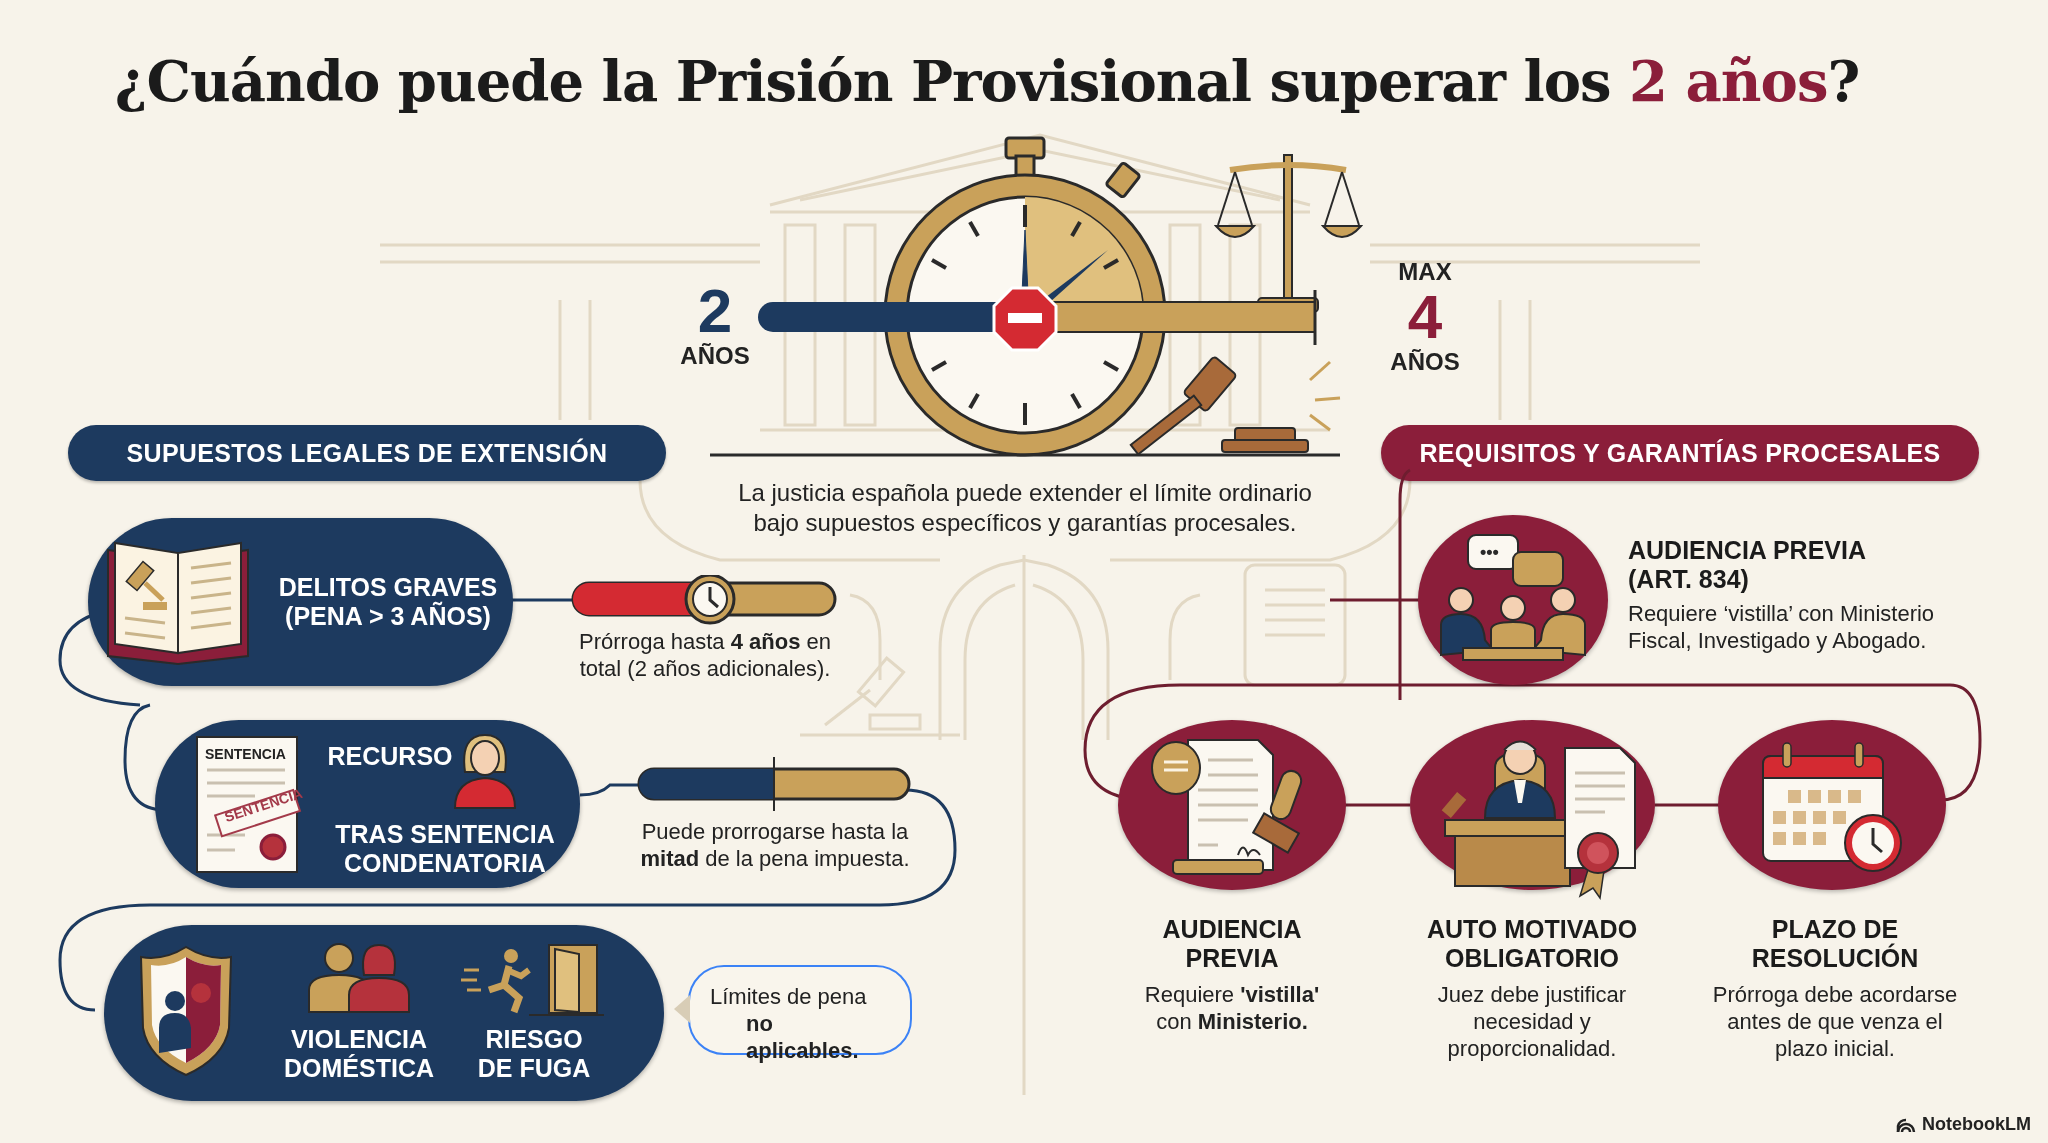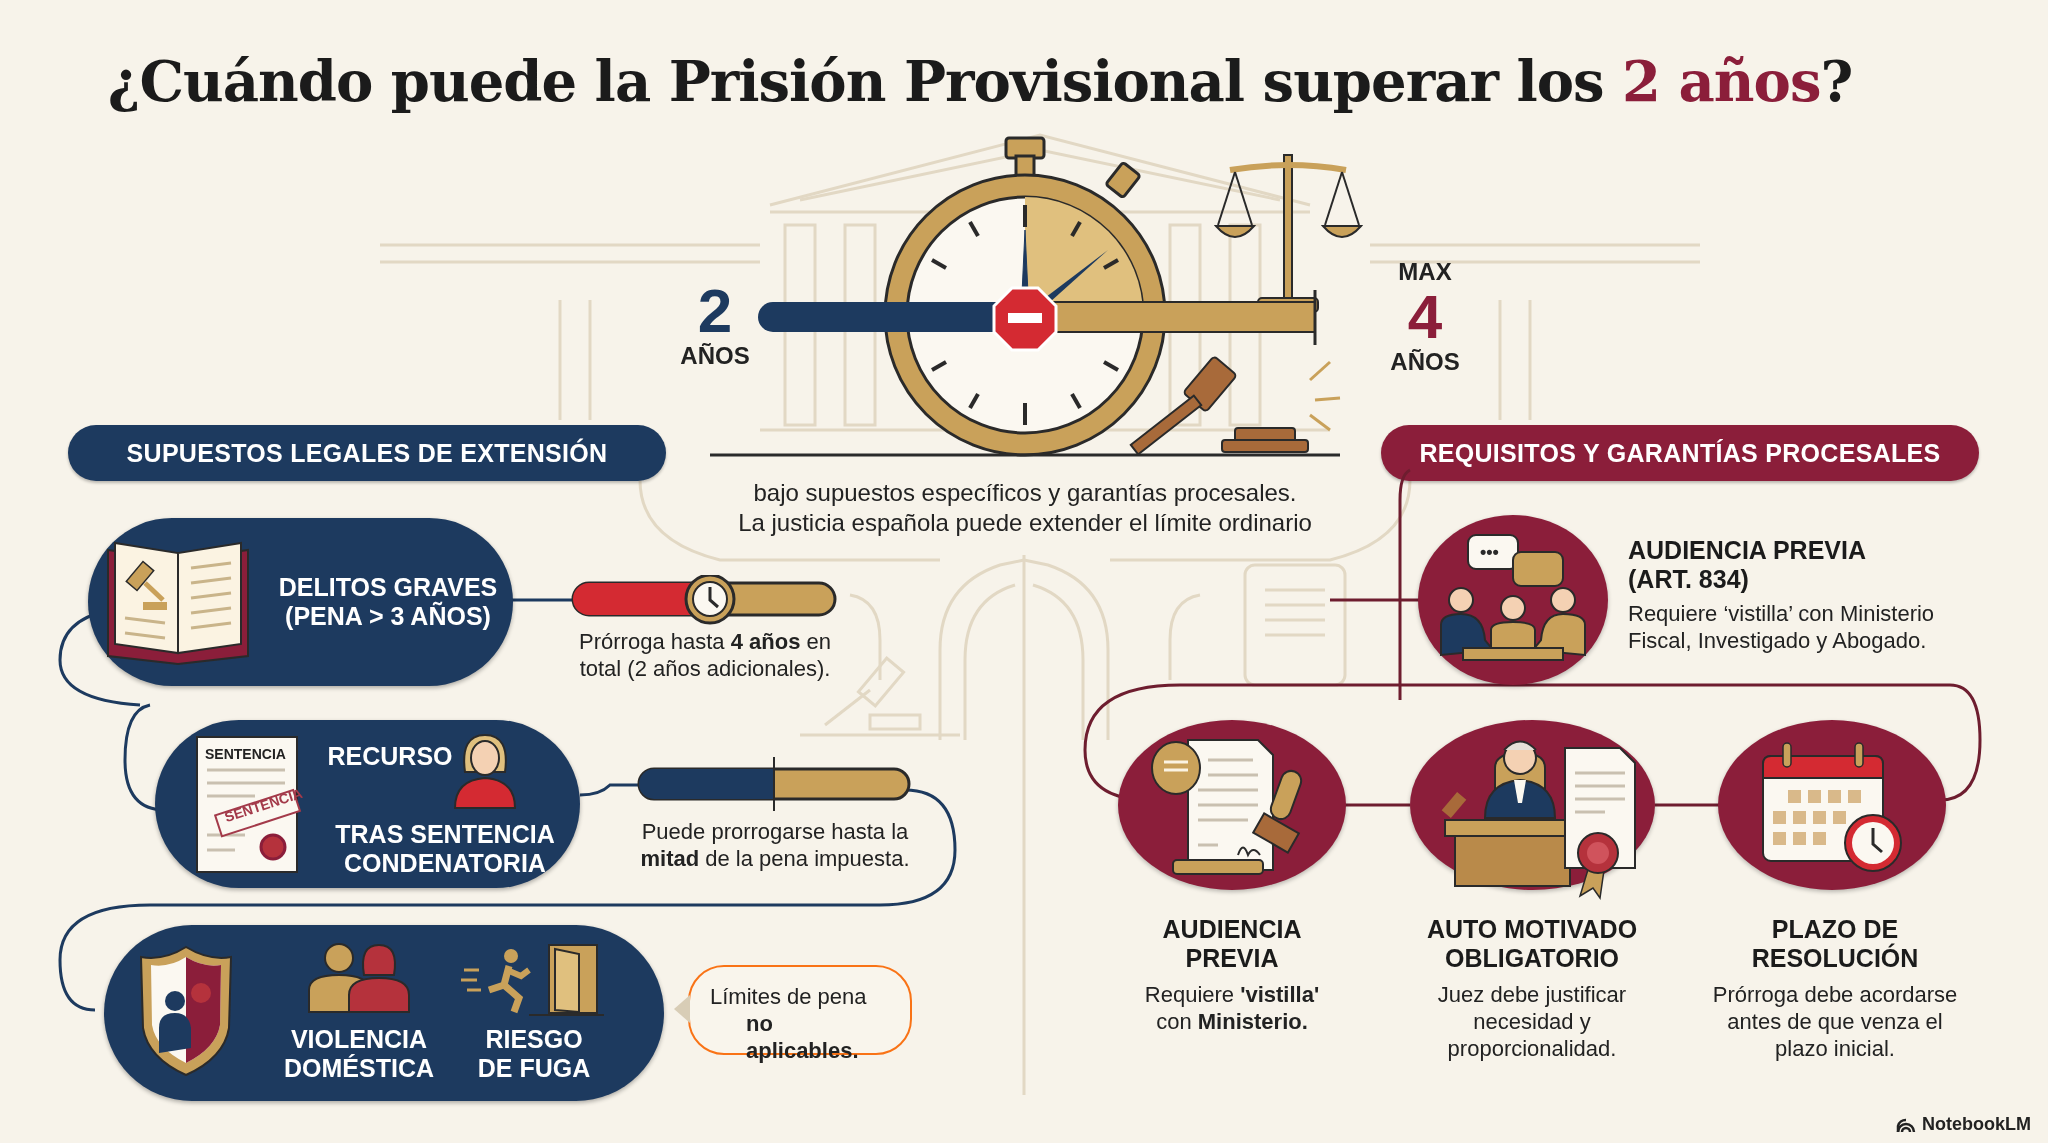--- a/index.html
+++ b/index.html
@@ -1,30 +1,30 @@
 <!DOCTYPE html>
 <html><head>
 <meta charset="utf-8">
 <style>
   html,body{margin:0;padding:0;}
   body{width:2048px;height:1143px;background:#f7f3ea;position:relative;overflow:hidden;font-family:"Liberation Sans",sans-serif;color:#222;}
   .abs{position:absolute;}
-  .title{left:0;width:1960px;top:48px;text-align:center;font-family:"DejaVu Serif","Liberation Serif",serif;font-weight:bold;font-size:56px;color:#1b1b1b;letter-spacing:-1px;}
+  .title{left:0;width:1960px;top:48px;text-align:center;font-family:"DejaVu Serif","Liberation Serif",serif;font-weight:bold;font-size:56px;color:#1b1b1b;letter-spacing:-1px;padding-left:7px;}
   .title .hl{color:#8b1e3a;}
   .bigyears{font-weight:bold;text-align:center;}
   .pill-header{height:56px;border-radius:28px;color:#fff;font-weight:bold;font-size:25px;display:flex;align-items:center;justify-content:center;letter-spacing:0.3px;box-shadow:0 2px 3px rgba(0,0,0,.25);}
   .navy{background:#1d3a5f;}
   .wine{background:#8b1e3a;}
   .card{background:#1d3a5f;border-radius:90px;box-shadow:0 2px 4px rgba(0,0,0,.3);}
   .card-text{color:#fff;font-weight:bold;font-size:25px;line-height:29px;text-align:center;}
   .note{font-size:22px;line-height:27px;text-align:center;color:#222;}
   .circle{border-radius:50%;background:#8b1e3a;box-shadow:0 2px 4px rgba(0,0,0,.25);}
   .req-title{font-weight:bold;font-size:25px;line-height:29px;color:#1b1b1b;text-align:center;}
   .req-body{font-size:22px;line-height:27px;color:#222;text-align:center;}
-  .bubble{border:2px solid #f97316;border-radius:36px;background:#f9f5ec;}
+  .bubble{border:2px solid #3b82f6;border-radius:36px;background:#f9f5ec;}
   .logo{font-size:18px;font-weight:bold;color:#222;}
 </style>
 </head>
 <body>
 
 <svg class="abs" style="left:0;top:0" width="2048" height="1143">
   <g stroke="#e2d8c4" stroke-width="3" fill="none">
 
     <line x1="380" y1="245" x2="760" y2="245"></line>
       <line x1="380" y1="262" x2="760" y2="262"></line>
@@ -146,22 +146,22 @@
 </svg>
 
 <div class="abs pill-header navy" style="left:68px;top:425px;width:598px;">
   <span>SUPUESTOS LEGALES DE EXTENSIÓN</span>
 </div>
 <div class="abs pill-header wine" style="left:1381px;top:425px;width:598px;">
   <span>REQUISITOS Y GARANTÍAS PROCESALES</span>
 </div>
 
 <div class="abs note" style="left:620px;top:478px;width:810px;font-size:24px;line-height:30px;">
+  <div>La justicia española puede extender el límite ordinario</div>
   <div>bajo supuestos específicos y garantías procesales.</div>
-  <div>La justicia española puede extender el límite ordinario</div>
 </div>
 
 <svg class="abs" style="left:0;top:0" width="1000" height="1143">
   <g stroke="#1d3a5f" stroke-width="3" fill="none">
     <path d="M 110 610 Q 60 620 60 660 Q 60 700 140 705"></path>
     <path d="M 150 705 Q 125 710 125 760 Q 125 810 165 810"></path>
     <path d="M 510 600 L 575 600"></path>
     <path d="M 580 795 Q 600 795 610 785 L 640 785"></path>
     <path d="M 905 790 Q 955 790 955 850 Q 955 905 880 905 L 150 905 Q 60 905 60 960 Q 60 1010 95 1010"></path>
   </g>

